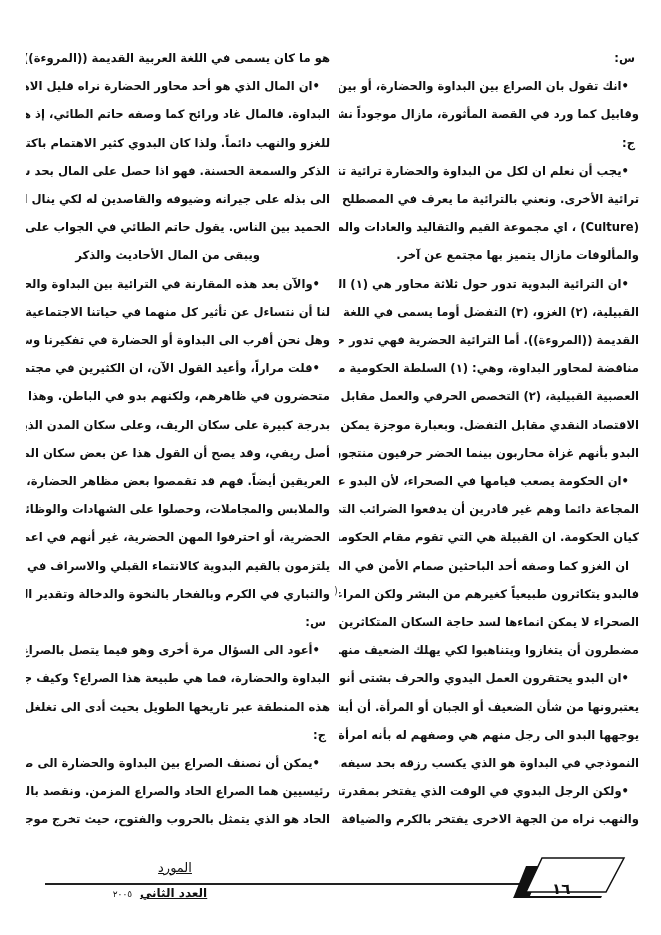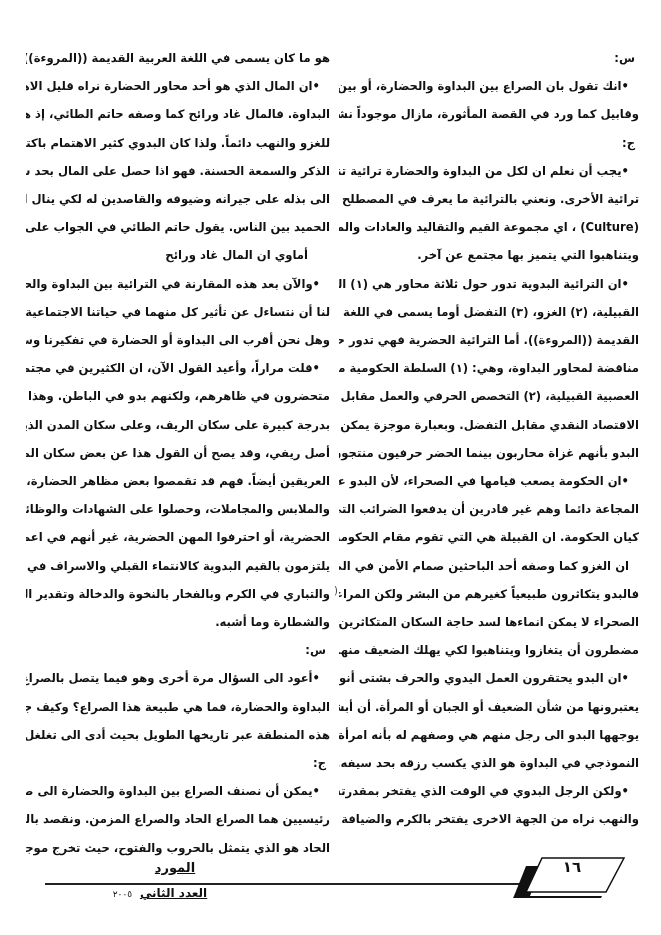--- a/index.html
+++ b/index.html
@@ -26,52 +26,52 @@
     .line.verse2 { padding-right: 70px; text-align-last: right; }
     .qa { display: block; padding-right: 4px; font-weight: bold; }
     .footer {
       position: absolute; left: 0; top: 856px; width: 661px; height: 60px;
     }
     .footer-rule {
       position: absolute; left: 45px; width: 480px; top: 27px; height: 2px; background: #222;
     }
     .journal {
       position: absolute; left: 115px; top: 4px; width: 120px; text-align: center;
-      font-size: 13px; font-weight: bold; direction: rtl; text-decoration: underline;
+      font-size: 13px; font-weight: normal; direction: rtl; text-decoration: underline;
     }
     .issue {
       position: absolute; left: 80px; top: 30px; width: 160px; direction: rtl;
       font-size: 12px; text-align: center;
     }
     .issue .label { text-decoration: underline; font-weight: bold; }
     .issue .year { font-size: 9px; margin-right: 4px; }
     .page-badge {
       position: absolute; left: 512px; top: 0px; width: 120px; height: 42px;
     }
     .page-badge svg { position: absolute; left: 0; top: 0; }
     .page-num {
-      position: absolute; left: 40px; top: 2px; width: 40px; text-align: center;
+      position: absolute; left: 40px; top: 24px; width: 40px; text-align: left;
       font-size: 15px; font-weight: bold; direction: rtl;
     }
     .margin-mark { position: absolute; left: 334px; top: 585px; font-size: 10px; color: #444; }
   </style>
 </head>
 <body>
 
 <div class="page">
 
   <div class="column col-right">
     <span class="qa">س:</span>
     <span class="line indent">•انك تقول بان الصراع بين البداوة والحضارة، أو بين هابيل</span>
     <span class="line">وقابيل كما ورد في القصة المأثورة، مازال موجوداً نشهده في بعض</span>
     <span class="qa">ج:</span>
     <span class="line indent">•يجب أن نعلم ان لكل من البداوة والحضارة ترائية تناقض</span>
     <span class="line">ترائية الأخرى. ونعني بالترائية ما يعرف في المصطلح العلمي بال</span>
     <span class="line">(Culture) ، اي مجموعة القيم والتقاليد والعادات والمفاهيم</span>
-    <span class="line short">ويتناهبوا التي يتميز بها مجتمع عن آخر.</span>
+    <span class="line short">والمألوفات مازال يتميز بها مجتمع عن آخر.</span>
     <span class="line indent">•ان الترائية البدوية تدور حول ثلاثة محاور هي (١) العصبية</span>
     <span class="line">القبيلية، (٢) الغزو، (٣) التفضل أوما يسمى في اللغة العربية</span>
     <span class="line">القديمة ((المروءة)). أما الترائية الحضرية فهي تدور حول محاور</span>
     <span class="line">مناقضة لمحاور البداوة، وهي: (١) السلطة الحكومية مقابل</span>
     <span class="line">العصبية القبيلية، (٢) التخصص الحرفي والعمل مقابل الغزو، (٣)</span>
     <span class="line">الاقتصاد النقدي مقابل التفضل. وبعبارة موجزة يمكن أن نصف</span>
     <span class="line short">البدو بأنهم غزاة محاربون بينما الحضر حرفيون منتجون.</span>
     <span class="line indent">•ان الحكومة يصعب قيامها في الصحراء، لأن البدو على حافة</span>
     <span class="line">المجاعة دائما وهم غير قادرين أن يدفعوا الضرائب التي هي أساس</span>
     <span class="line">كيان الحكومة. ان القبيلة هي التي تقوم مقام الحكومة في</span>
@@ -89,34 +89,33 @@
   </div>
 
   <div class="column col-left">
     <span class="line short">هو ما كان يسمى في اللغة العربية القديمة ((المروءة)).</span>
     <span class="line indent">•ان المال الذي هو أحد محاور الحضارة نراه قليل الاهمية في</span>
     <span class="line">البداوة. فالمال غاد ورائح كما وصفه حاتم الطائي، إذ هو معرض</span>
     <span class="line">للغزو والنهب دائماً. ولذا كان البدوي كثير الاهتمام باكتساب</span>
     <span class="line">الذكر والسمعة الحسنة. فهو اذا حصل على المال بحد سيفه أسرع</span>
     <span class="line">الى بذله على جيرانه وضيوفه والقاصدين له لكي ينال الذكر</span>
     <span class="line">الحميد بين الناس. يقول حاتم الطائي في الجواب على زوجته</span>
-    <span class="line verse1">أماوي ان المال غاد ورائح</span>
+    <span class="line verse2">ويبقى من المال الأحاديث والذكر</span>
     <span class="line indent">•والآن بعد هذه المقارنة في الترائية بين البداوة والحضارة يحق</span>
     <span class="line">لنا أن نتساءل عن تأثير كل منهما في حياتنا الاجتماعية الراهنة؟</span>
     <span class="line short">وهل نحن أقرب الى البداوة أو الحضارة في تفكيرنا وسلوكنا؟</span>
     <span class="line indent">•قلت مراراً، وأعيد القول الآن، ان الكثيرين في مجتمعنا هم</span>
     <span class="line">متحضرون في ظاهرهم، ولكنهم بدو في الباطن. وهذا ينطبق</span>
     <span class="line">بدرجة كبيرة على سكان الريف، وعلى سكان المدن الذين هم من</span>
     <span class="line">أصل ريفي، وقد يصح أن القول هذا عن بعض سكان المدن</span>
     <span class="line">العريقين أيضاً. فهم قد تقمصوا بعض مظاهر الحضارة، كالمساكن</span>
     <span class="line">والملابس والمجاملات، وحصلوا على الشهادات والوظائف</span>
     <span class="line">الحضرية، أو احترفوا المهن الحضرية، غير أنهم في اعماقهم مازالوا</span>
     <span class="line">يلتزمون بالقيم البدوية كالانتماء القبلي والاسراف في الضيافة</span>
     <span class="line">والتباري في الكرم وبالفخار بالنخوة والدخالة وتقدير الغلبة</span>
-    <span class="line short">والشطارة وما أشبه.</span>
     <span class="qa">س:</span>
     <span class="line indent">•أعود الى السؤال مرة أخرى وهو فيما يتصل بالصراع بين</span>
     <span class="line">البداوة والحضارة، فما هي طبيعة هذا الصراع؟ وكيف جرى في</span>
     <span class="line">هذه المنطقة عبر تاريخها الطويل بحيث أدى الى تغلغل القيم</span>
     <span class="qa">ج:</span>
     <span class="line indent">•يمكن أن نصنف الصراع بين البداوة والحضارة الى صنفين</span>
     <span class="line">رئيسيين هما الصراع الحاد والصراع المزمن. ونقصد بالصراع</span>
     <span class="line">الحاد هو الذي يتمثل بالحروب والفتوح، حيث تخرج موجات</span>
 
   </div>

